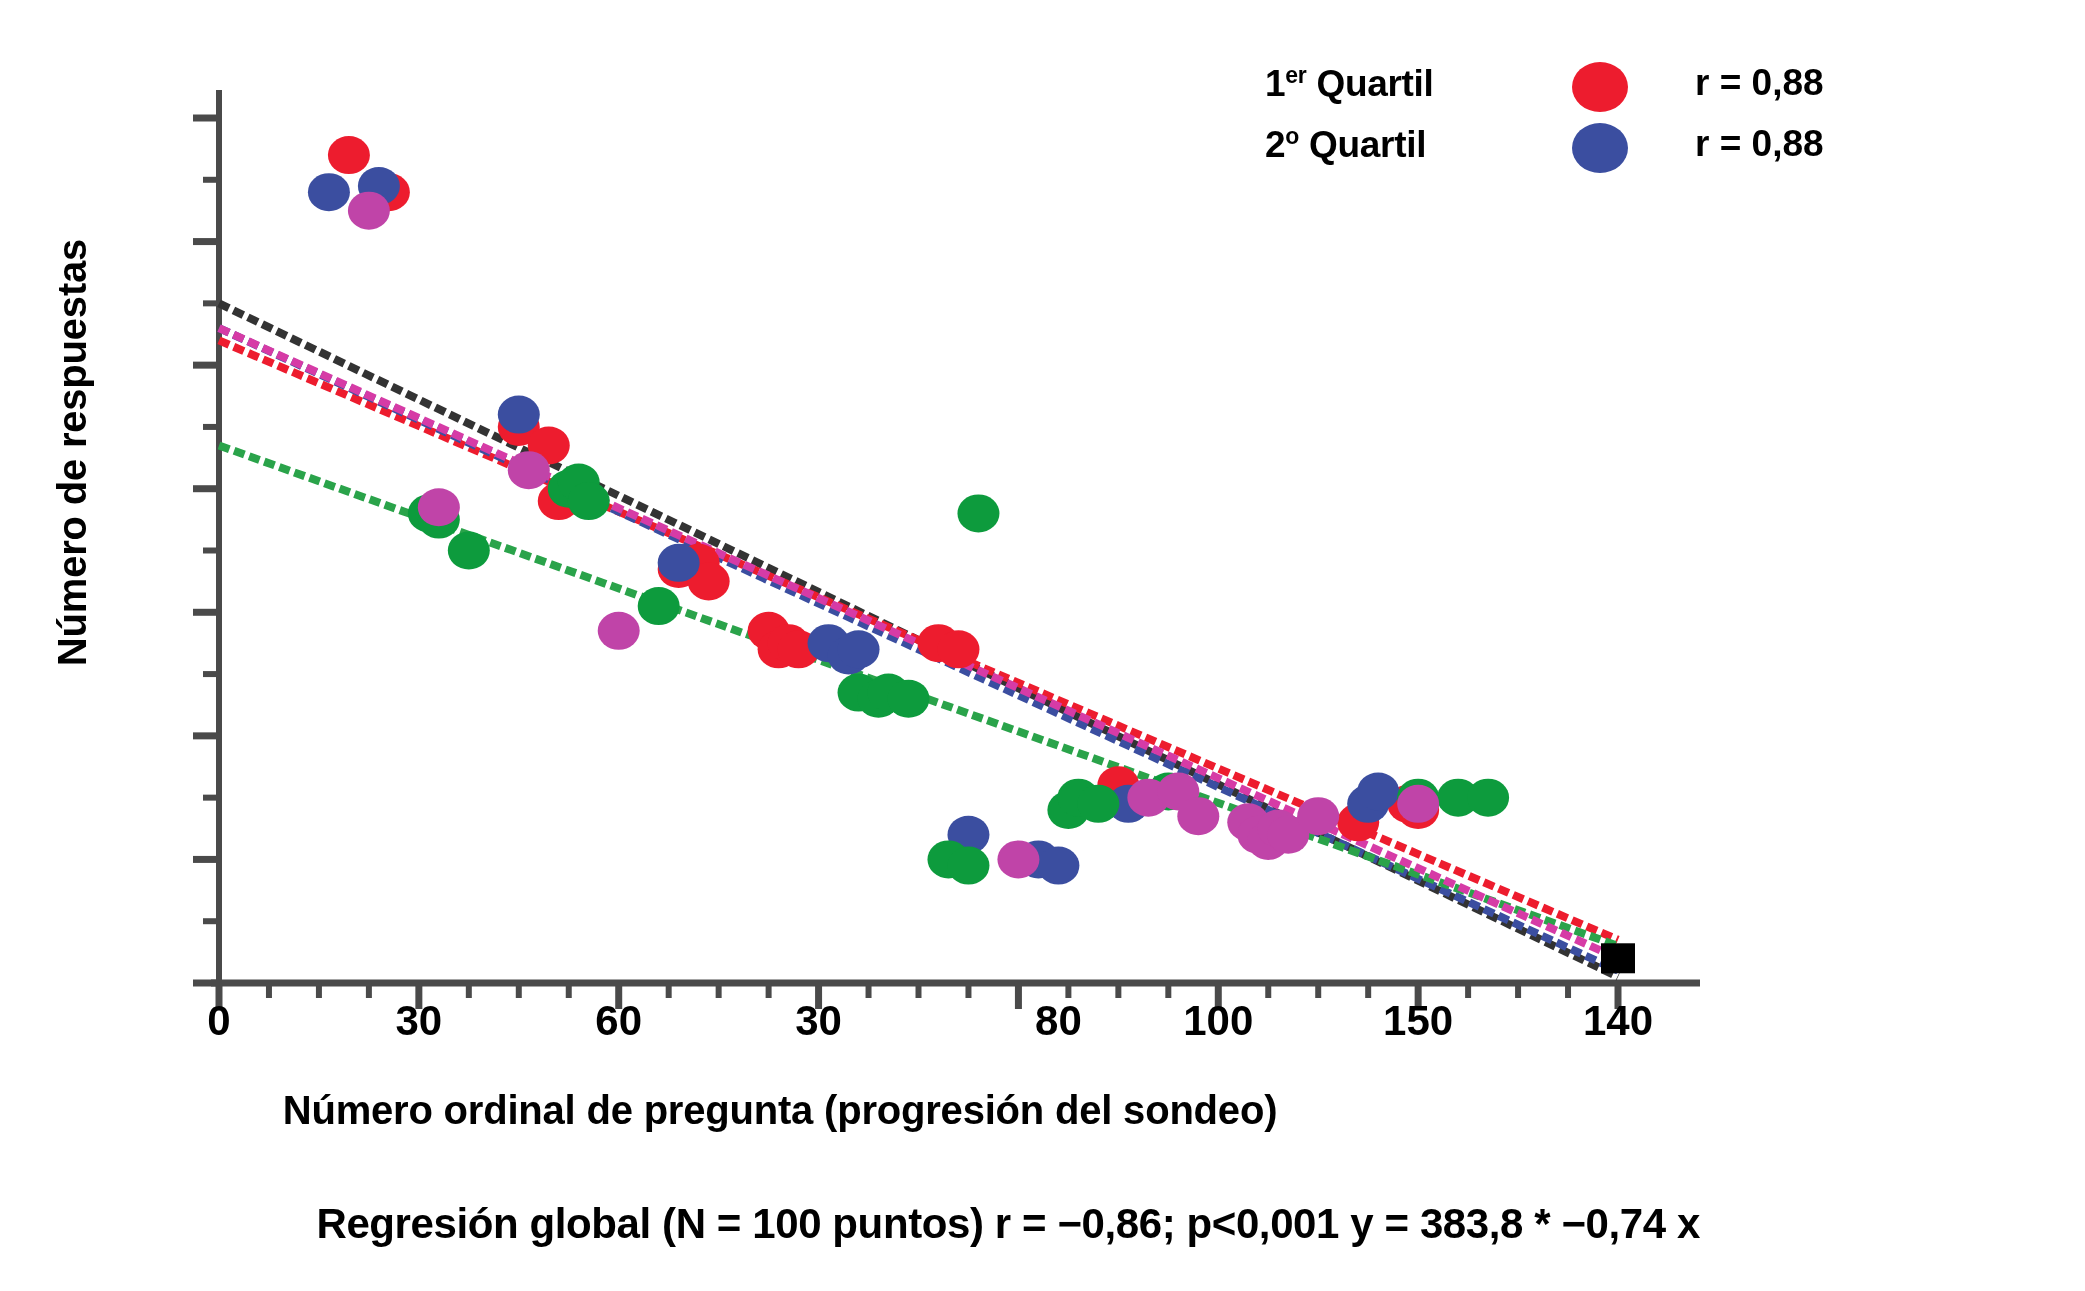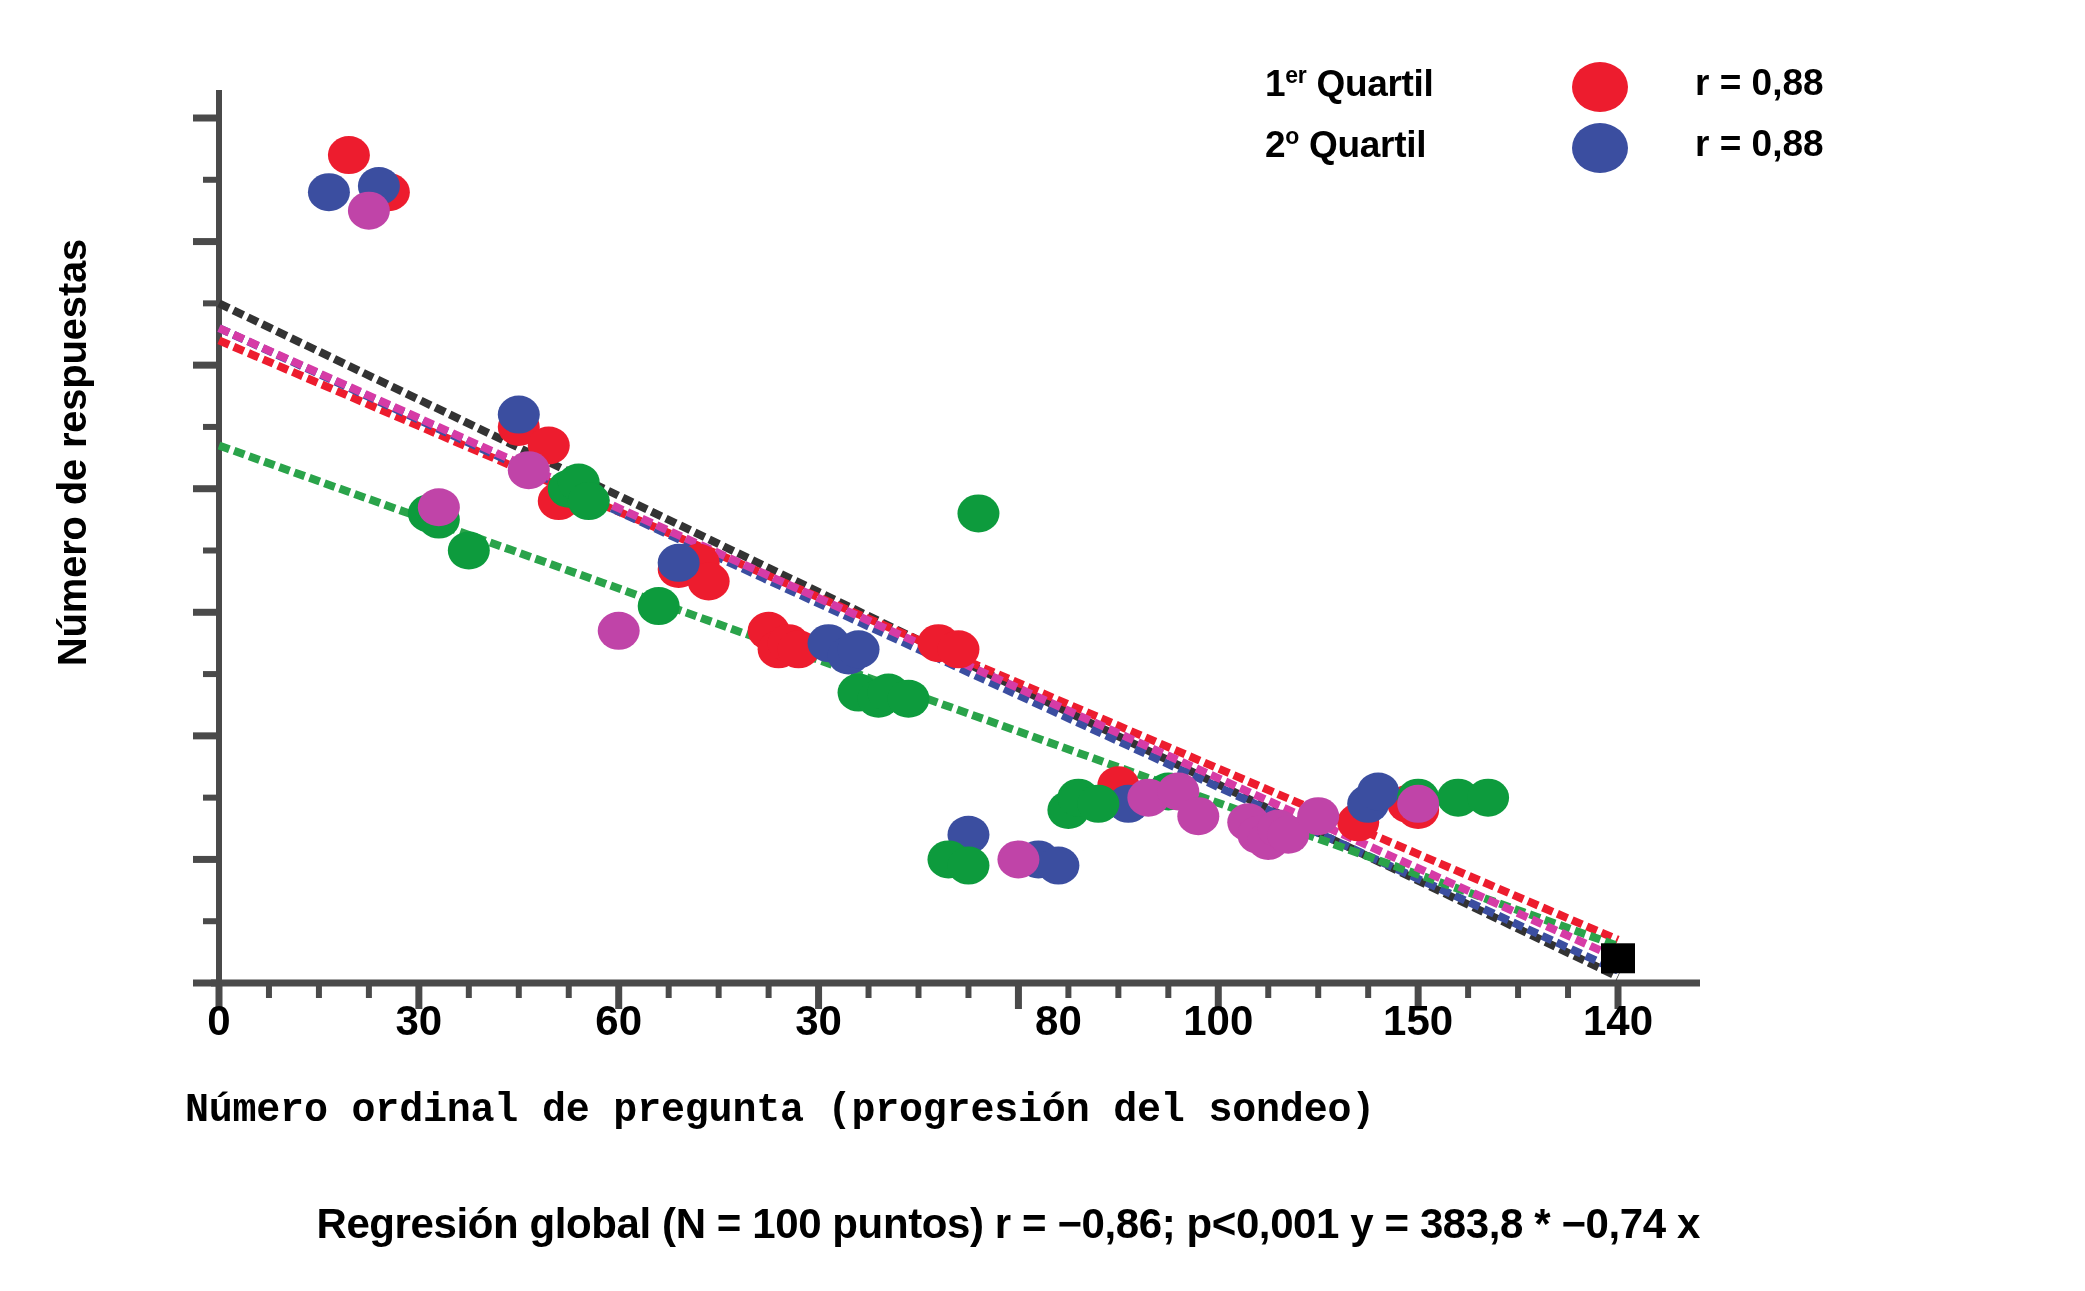--- a/index.html
+++ b/index.html
@@ -12,21 +12,21 @@
   #legend{position:absolute;left:1265px;top:62px;width:640px;}
   .legend-row{display:flex;align-items:flex-start;height:61px;}
   .legend-label{width:240px;font-size:37px;font-weight:bold;letter-spacing:-0.3px;white-space:nowrap;}
   .legend-label sup{font-size:23px;vertical-align:super;}
   .legend-swatch-cell{width:190px;display:flex;justify-content:center;}
   .legend-swatch{width:56px;height:50px;border-radius:50%;}
   .legend-r{font-size:37px;font-weight:bold;white-space:nowrap;}
 
   
   #xlabel{position:absolute;left:0;top:1088px;width:1560px;text-align:center;
-          font-size:40px;font-weight:bold;letter-spacing:-0.2px;font-family:Liberation Mono, monospace;}
+          font-size:40px;font-weight:bold;letter-spacing:-0.2px;}
   #ylabel{position:absolute;left:-228px;top:430px;width:600px;text-align:center;
           font-size:40px;font-weight:bold;transform:rotate(-90deg);letter-spacing:-0.2px;}
   #caption{position:absolute;left:0;top:1200px;width:1700px;text-align:right;
            font-size:42px;font-weight:bold;letter-spacing:-0.4px;}
   #yticks{position:absolute;left:0px;top:0;width:152px;height:1291px;}
   .xtick{position:absolute;top:0;font-size:42px;font-weight:bold;text-align:center;
          transform:translateX(-50%);line-height:1;}
   #xticks{position:absolute;left:0;top:1000px;width:2085px;height:60px;}
   svg{display:block;}
 </style>

